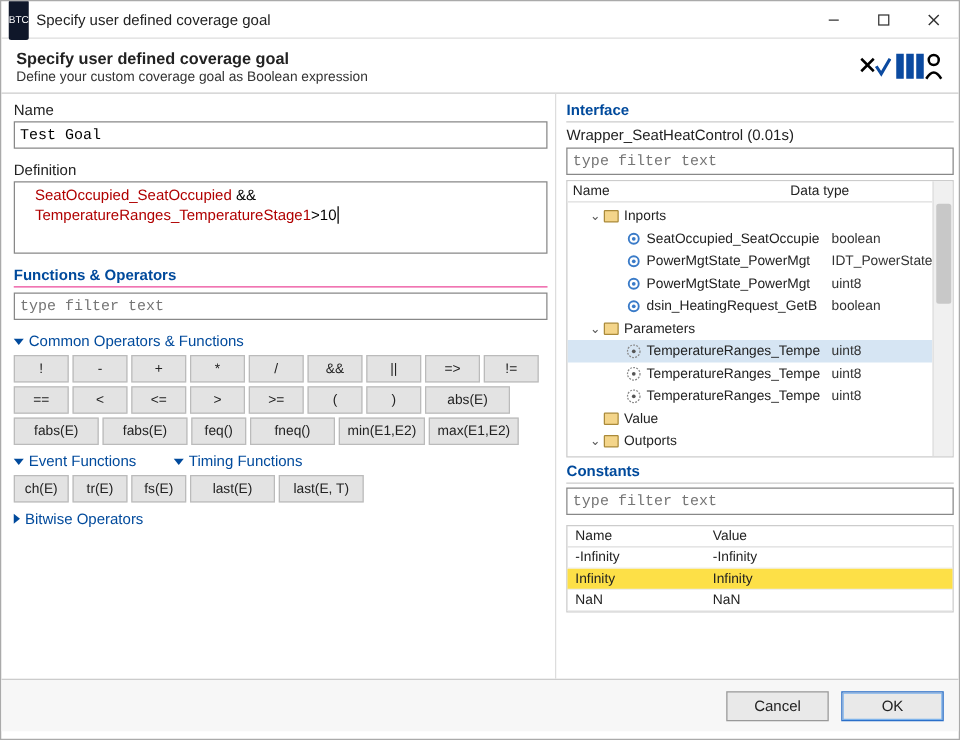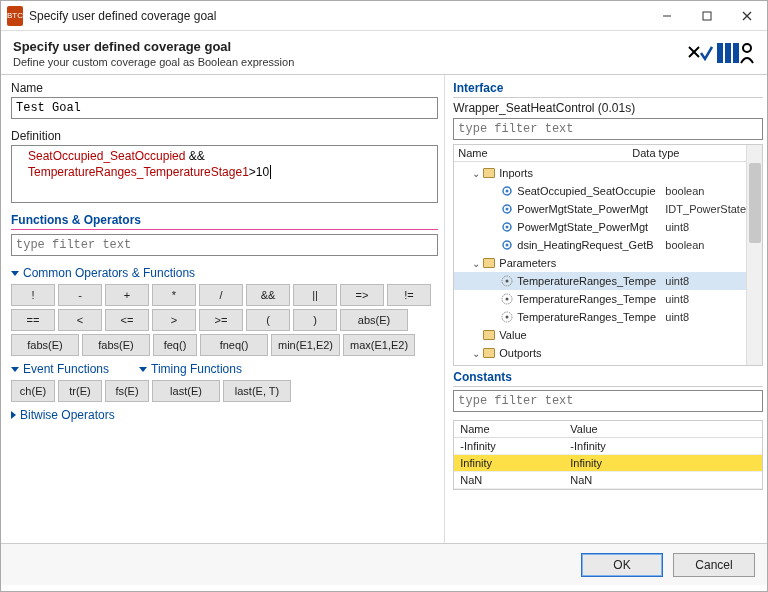--- a/index.html
+++ b/index.html
@@ -15,22 +15,22 @@
     border: 1px solid #aaa;
   }
   .titlebar {
     height: 30px;
     display: flex;
     align-items: center;
     padding: 0 0 0 6px;
     border-bottom: 1px solid #ddd;
   }
   .titlebar .app-icon {
-    width: 16px; height: 20px;
-    background: #c2410c;
+    width: 16px; height: 32px;
+    background: #0f172a;
     color: #fff;
     font-size: 8px;
     display: flex; align-items: center; justify-content: center;
     margin-right: 6px;
     border-radius: 2px;
   }
   .titlebar .title { flex: 1; }
   .winbtns { display: flex; }
   .winbtn {
     width: 40px; height: 30px;
@@ -531,15 +531,15 @@
               <div class="cc1">NaN</div>
               <div class="cc2">NaN</div>
             </div>
           </div>
       </div>
     </div>
   </div>
 </div>
 
 <div class="footer">
+  <div class="dlgbtn">Cancel</div>
   <div class="dlgbtn primary">OK</div>
-  <div class="dlgbtn">Cancel</div>
 </div>
 
 </body></html>

